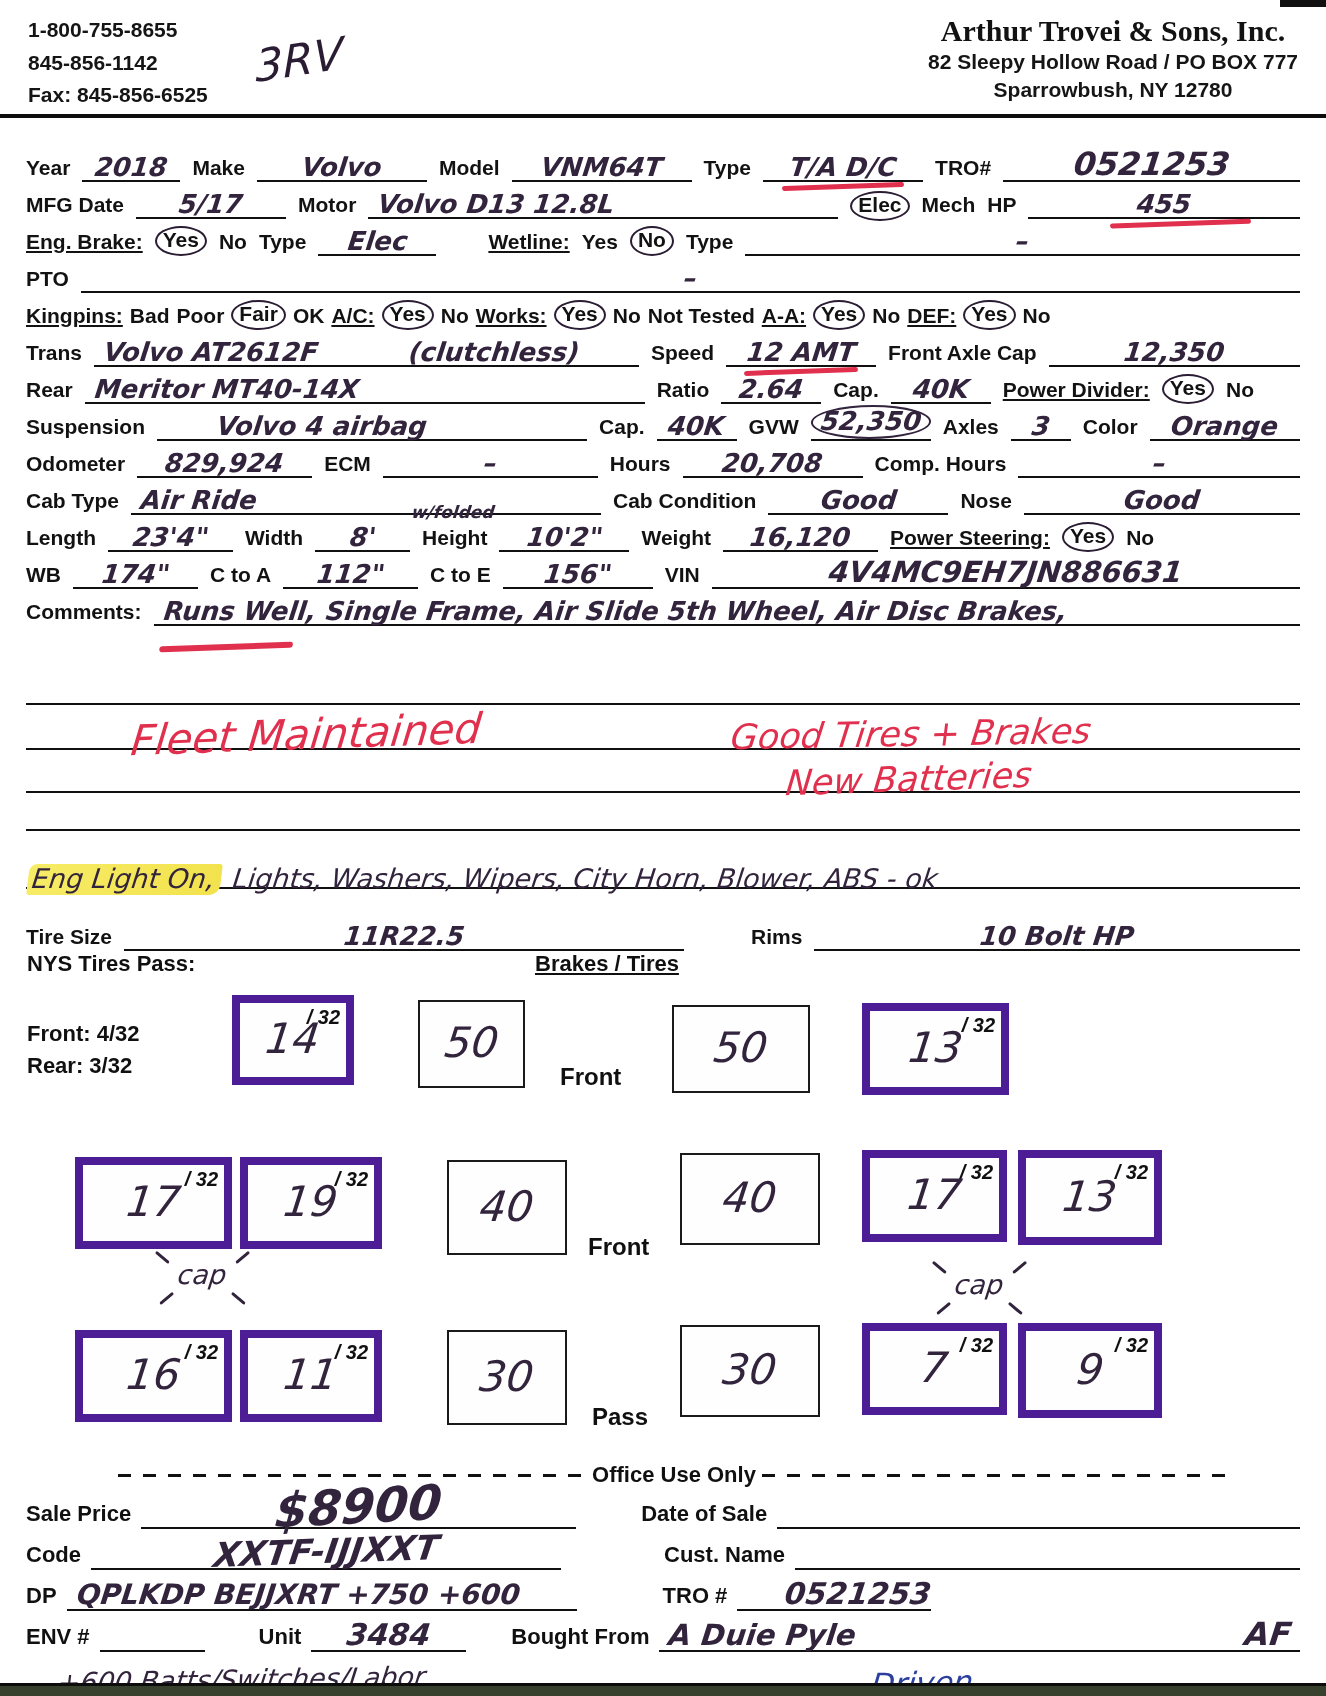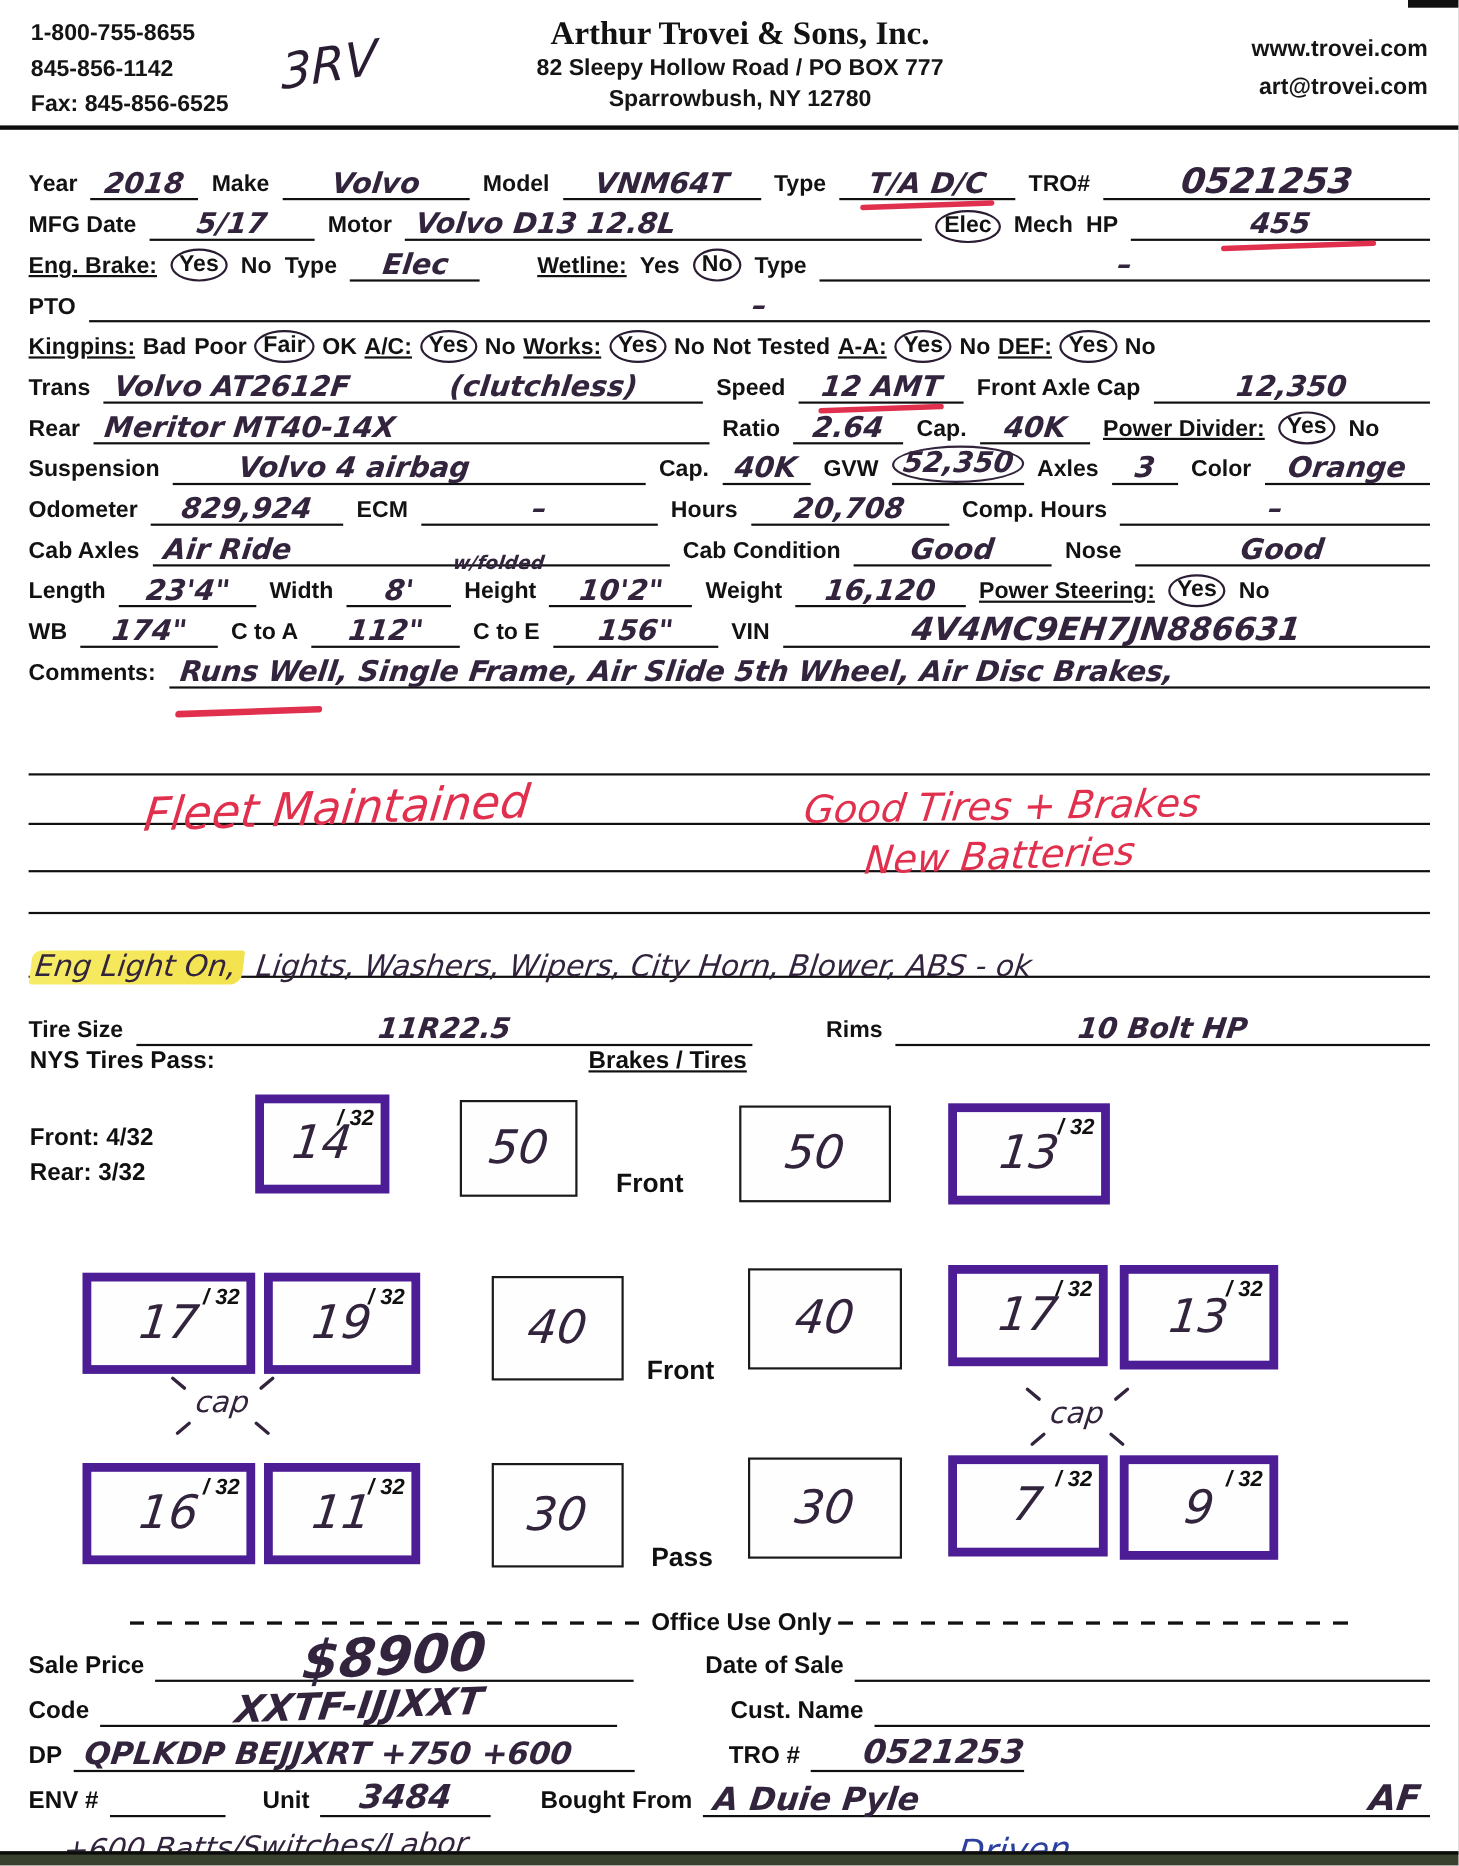--- a/index.html
+++ b/index.html
@@ -72,24 +72,20 @@
     <div class="hdr-left">
       <div>1-800-755-8655</div>
       <div>845-856-1142</div>
       <div>Fax: 845-856-6525</div>
     </div>
     <div class="hdr-center">
       <div class="company">Arthur Trovei &amp; Sons, Inc.</div>
       <div class="addr">82 Sleepy Hollow Road / PO BOX 777</div>
       <div class="addr">Sparrowbush, NY 12780</div>
     </div>
-    <div class="hdr-right">
-      <div>www.trovei.com</div>
-      <div>art@trovei.com</div>
-    </div>
   </div>
   <span class="stamp">3RV</span>
   <div class="rule-heavy"></div>
 
   <div class="form">
 
     <div class="frow">
       <span class="lbl">Year</span>
       <span class="blank" style="width:98px">
           <span class="hw">2018</span>
@@ -247,21 +243,21 @@
       <span class="blank" style="width:180px">
           <span class="hw">20,708</span>
         </span>
       <span class="lbl">Comp. Hours</span>
       <span class="blank grow">
           <span class="hw">–</span>
         </span>
     </div>
 
     <div class="frow">
-      <span class="lbl">Cab Axles</span>
+      <span class="lbl">Cab Type</span>
       <span class="blank left" style="width:470px">
           <span class="hw">Air Ride</span>
         </span>
       <span class="lbl">Cab Condition</span>
       <span class="blank" style="width:180px">
           <span class="hw">Good</span>
         </span>
       <span class="lbl">Nose</span>
       <span class="blank grow">
           <span class="hw">Good</span>
@@ -471,21 +467,21 @@
       <span class="blank left" style="padding-left:48px" class2="grow">
           <span class="hw" style="font-size:30px">0521253</span>
         </span>
     </div>
 
     <div class="orow">
       <span class="lbl">ENV #</span>
       <span class="blank" style="width:105px">
           <span class="hw"></span>
         </span>
-      <span class="lbl" style="margin-left:24px">Unit</span>
+      <span class="lbl" style="margin-left:44px">Unit</span>
       <span class="blank" style="width:155px">
           <span class="hw" style="font-size:30px">3484</span>
         </span>
       <span class="lbl" style="margin-left:35px">Bought From</span>
       <span class="blank left grow" style="justify-content:space-between;padding-right:8px">
         <span class="hw" style="font-size:29px">A Duie Pyle</span>
         <span class="hw" style="font-size:32px">AF</span>
       </span>
     </div>
 

